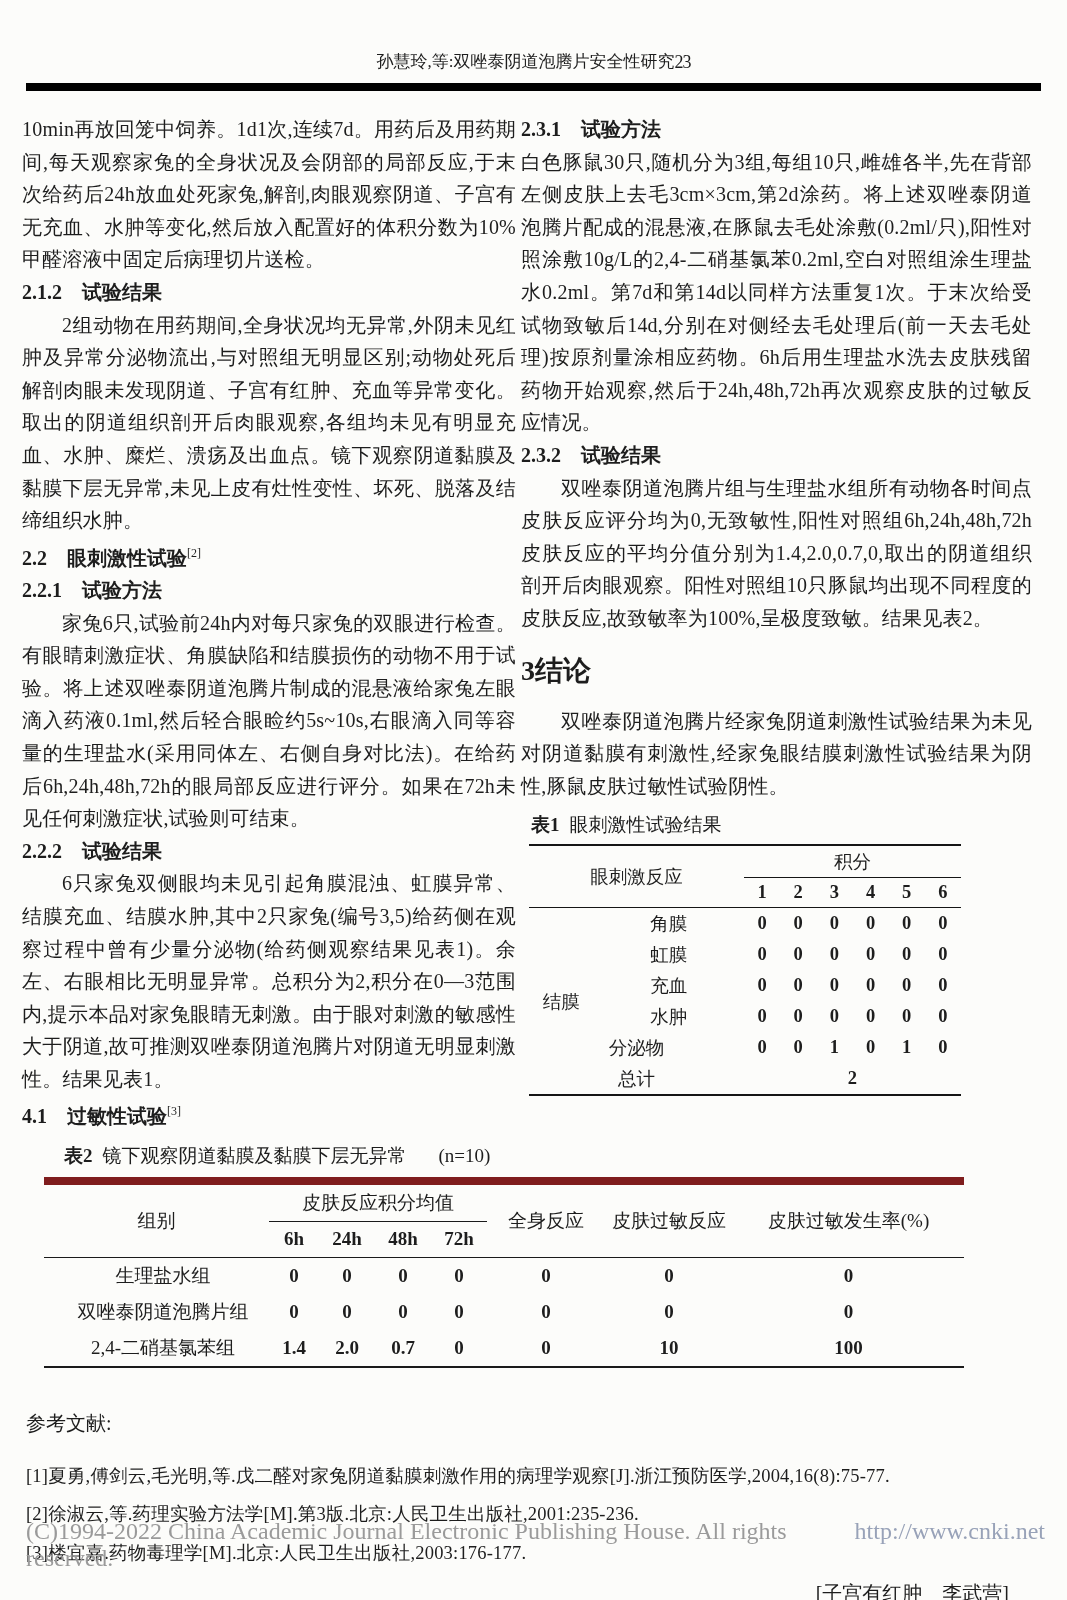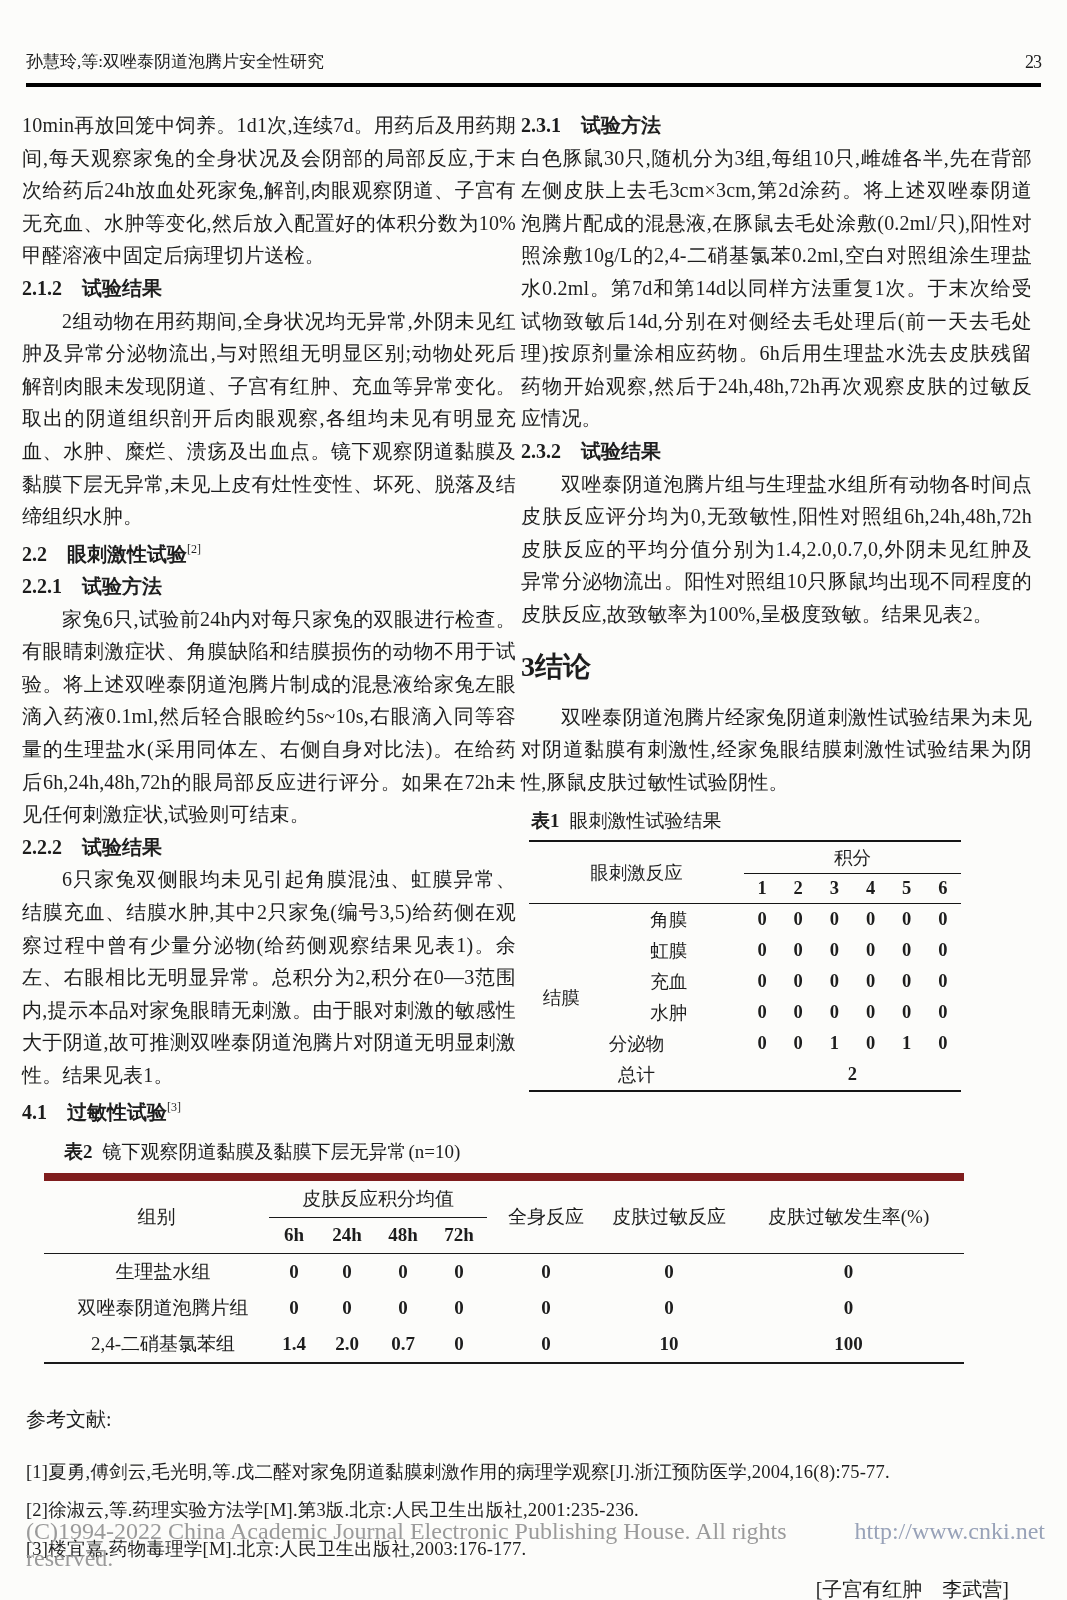--- a/index.html
+++ b/index.html
@@ -10,25 +10,25 @@
     height: 1600px;
     margin: 0 auto;
     background: #fcfcfa;
     color: #1d1d1d;
     font-family: "Liberation Serif", "DejaVu Serif", serif;
     overflow: hidden;
   }
   
   .pg-header {
     display: flex;
-    justify-content: space-between;
+    justify-content: center;
     align-items: flex-end;
     margin: 50px 26px 0 26px;
     padding-bottom: 10px;
-    border-bottom: 4px solid #000000;
+    border-bottom: 8px solid #000000;
     font-size: 17px;
   }
   .pg-num { font-size: 18px; letter-spacing: -1px; }
   
   .columns {
     display: flex;
     gap: 5px;
     padding: 22px 22px 0 22px;
   }
   .col { width: 494px; }
@@ -72,21 +72,21 @@
   table.t1 .t1-stub { border-bottom: 1.8px solid #151515; }
   table.t1 .t1-score { border-bottom: 1.4px solid #151515; }
   table.t1 tr.t1-nums td { border-bottom: 1.8px solid #151515; font-weight: bold; }
   table.t1 .val { font-weight: bold; }
   table.t1 .item { text-align: center; }
   
   .t2-title {
     font-size: 19px;
     margin: 10px 0 8px 64px;
   }
-  .n-note { margin-left: 2px; font-family: Liberation Serif, serif; }
+  .n-note { margin-left: 32px; font-family: Liberation Serif, serif; }
   table.t2 {
     border-collapse: collapse;
     width: 920px;
     margin-left: 44px;
     font-size: 19px;
     border-top: 8px solid #7f1d1d;
     border-bottom: 2.6px solid #1a1a1a;
   }
   table.t2 td { text-align: center; padding: 5px 3px; height: 36px; }
   table.t2 .t2-score { border-bottom: 1.6px solid #1a1a1a; }
@@ -144,21 +144,21 @@
       <p class="body-p indent">家兔6只,试验前24h内对每只家兔的双眼进行检查。有眼睛刺激症状、角膜缺陷和结膜损伤的动物不用于试验。将上述双唑泰阴道泡腾片制成的混悬液给家兔左眼滴入药液0.1ml,然后轻合眼睑约5s~10s,右眼滴入同等容量的生理盐水(采用同体左、右侧自身对比法)。在给药后6h,24h,48h,72h的眼局部反应进行评分。如果在72h未见任何刺激症状,试验则可结束。</p>
       <h3 class="sec-h">2.2.2　试验结果</h3>
       <p class="body-p indent">6只家兔双侧眼均未见引起角膜混浊、虹膜异常、结膜充血、结膜水肿,其中2只家兔(编号3,5)给药侧在观察过程中曾有少量分泌物(给药侧观察结果见表1)。余左、右眼相比无明显异常。总积分为2,积分在0—3范围内,提示本品对家兔眼睛无刺激。由于眼对刺激的敏感性大于阴道,故可推测双唑泰阴道泡腾片对阴道无明显刺激性。结果见表1。</p>
       <h3 class="sec-h"><span>4.1　过敏性试验</span><sup class="ref-sup">[3]</sup></h3>
     </div>
 
     <div class="col right">
       <h3 class="sec-h">2.3.1　试验方法</h3>
       <p class="body-p">白色豚鼠30只,随机分为3组,每组10只,雌雄各半,先在背部左侧皮肤上去毛3cm×3cm,第2d涂药。将上述双唑泰阴道泡腾片配成的混悬液,在豚鼠去毛处涂敷(0.2ml/只),阳性对照涂敷10g/L的2,4-二硝基氯苯0.2ml,空白对照组涂生理盐水0.2ml。第7d和第14d以同样方法重复1次。于末次给受试物致敏后14d,分别在对侧经去毛处理后(前一天去毛处理)按原剂量涂相应药物。6h后用生理盐水洗去皮肤残留药物开始观察,然后于24h,48h,72h再次观察皮肤的过敏反应情况。</p>
       <h3 class="sec-h">2.3.2　试验结果</h3>
-      <p class="body-p indent">双唑泰阴道泡腾片组与生理盐水组所有动物各时间点皮肤反应评分均为0,无致敏性,阳性对照组6h,24h,48h,72h皮肤反应的平均分值分别为1.4,2.0,0.7,0,外阴未见红肿及异常分泌物流出。阳性对照组10只豚鼠均出现不同程度的皮肤反应,故致敏率为100%,呈极度致敏。结果见表2。</p>
+      <p class="body-p indent">双唑泰阴道泡腾片组与生理盐水组所有动物各时间点皮肤反应评分均为0,无致敏性,阳性对照组6h,24h,48h,72h皮肤反应的平均分值分别为1.4,2.0,0.7,0,取出的阴道组织剖开后肉眼观察。阳性对照组10只豚鼠均出现不同程度的皮肤反应,故致敏率为100%,呈极度致敏。结果见表2。</p>
       <h2 class="big-h"><span class="big-num">3</span><span class="big-title">结论</span></h2>
       <p class="body-p indent">双唑泰阴道泡腾片经家兔阴道刺激性试验结果为未见对阴道黏膜有刺激性,经家兔眼结膜刺激性试验结果为阴性,豚鼠皮肤过敏性试验阴性。</p>
 
       <div class="t1-title">
         <span class="tbl-label">表1</span><span>眼刺激性试验结果</span>
       </div>
       <table class="t1">
         <colgroup>
             <col style="width:64px">
             <col style="width:150px">

